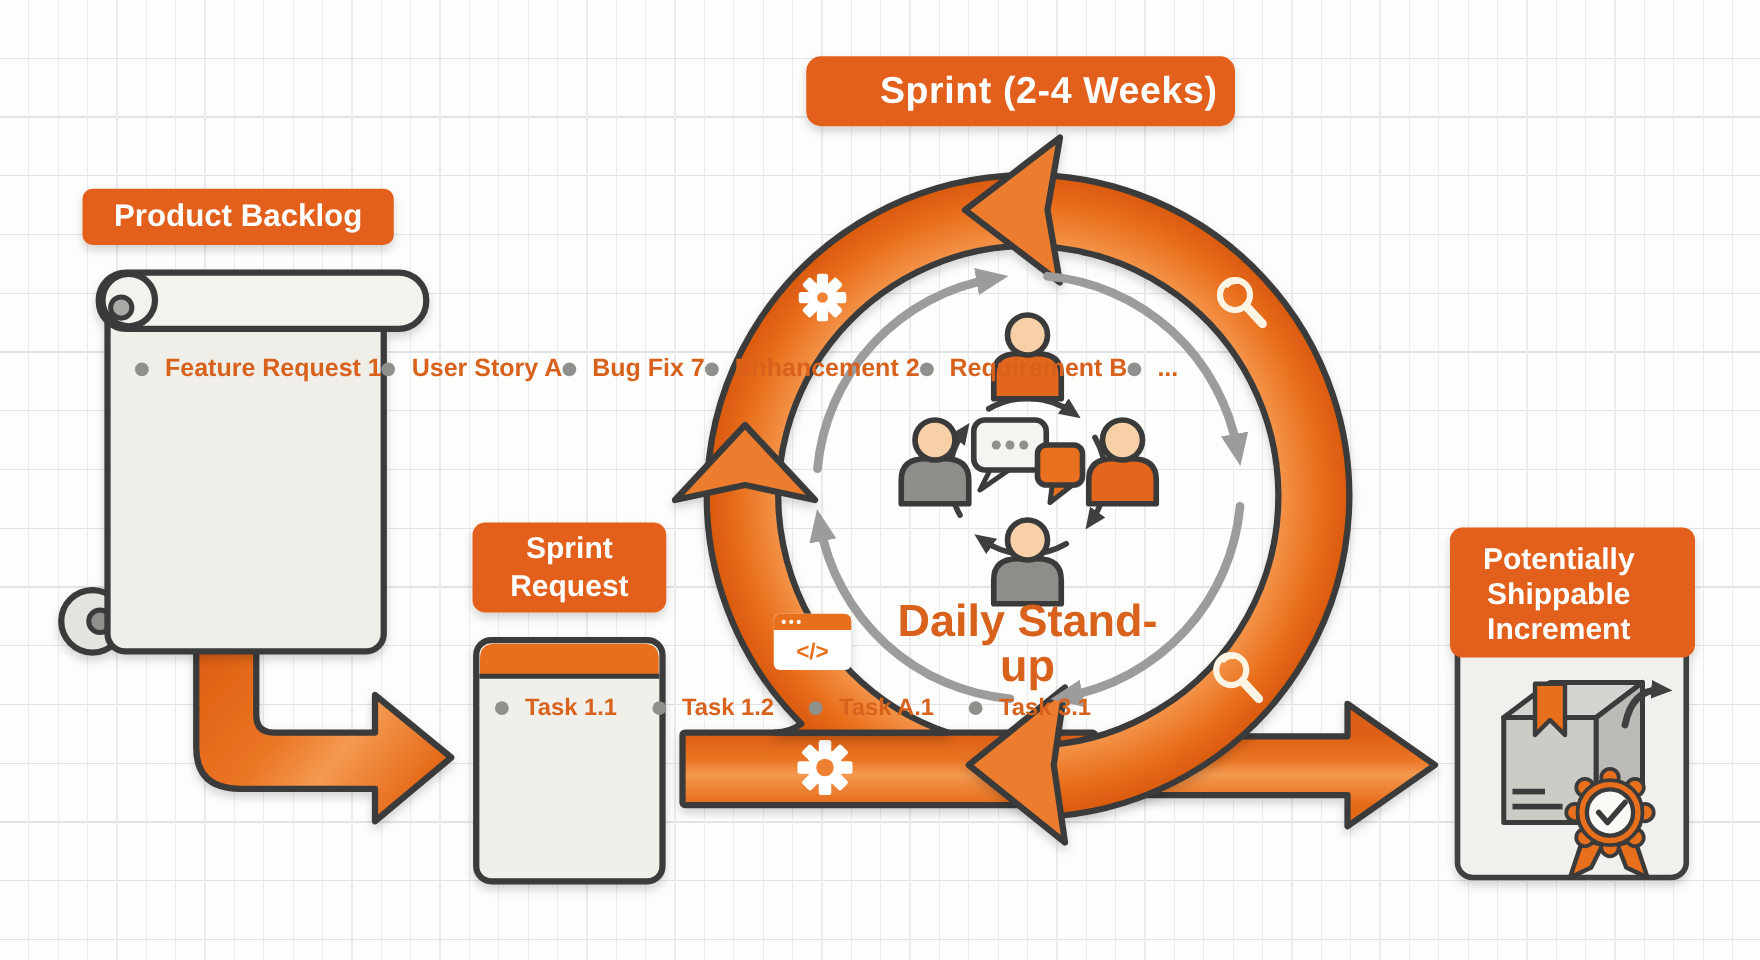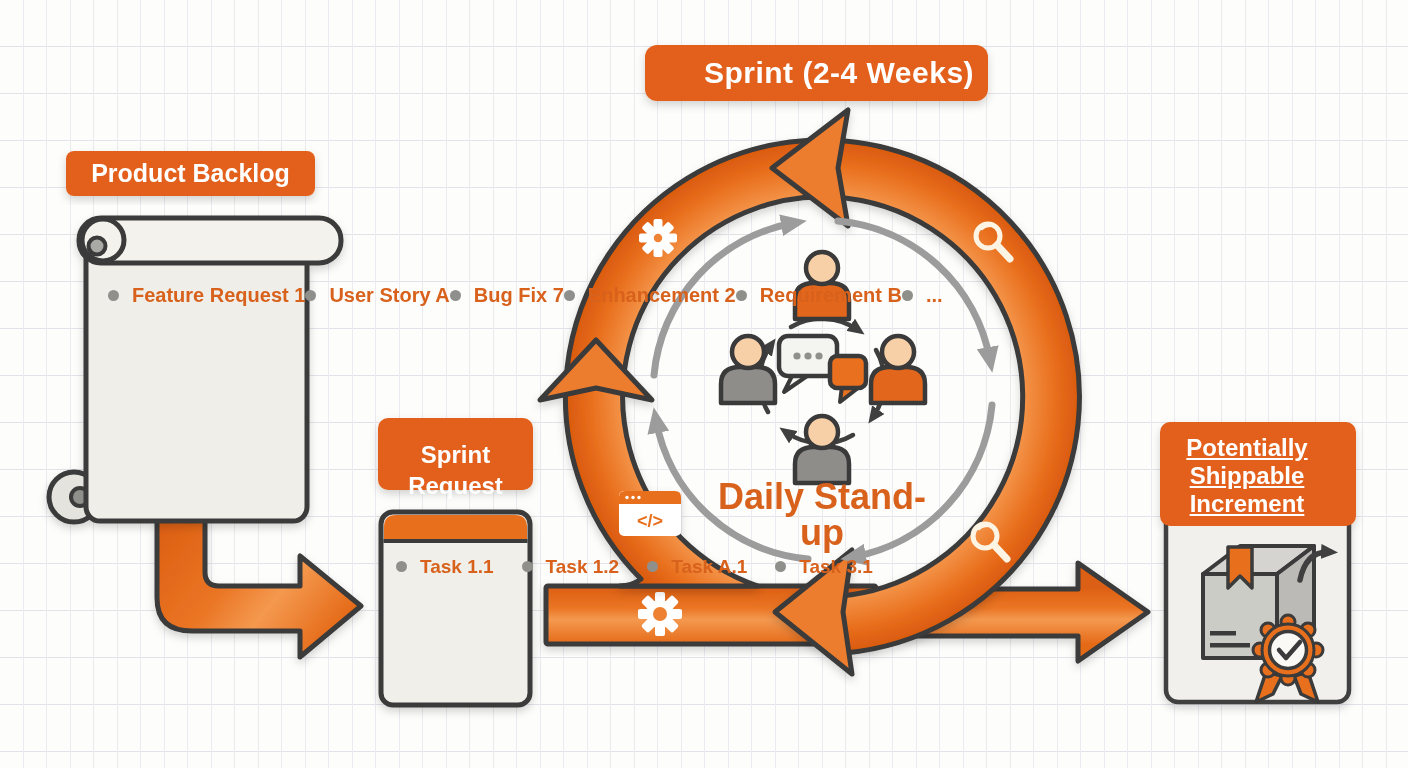--- a/index.html
+++ b/index.html
@@ -9,22 +9,22 @@
     background:
       repeating-linear-gradient(to right, transparent 0 22.5px, #eaeaef 22.5px 23.5px),
       repeating-linear-gradient(to bottom, transparent 0 46px, #e2e2e9 46px 47px),
       #fdfdfc;
   }
   .stage svg{position:absolute;left:0;top:0;}
   .txt{position:absolute;font-weight:bold;line-height:1;}
   .banner-text{color:#ffffff;text-align:center;}
   .t-sprint-banner{left:645px;top:45px;width:388px;height:56px;font-size:30px;line-height:56px;letter-spacing:.5px;}
   .t-product-banner{left:66px;top:151px;width:249px;height:45px;font-size:25px;line-height:45px;}
-  .t-sb-banner{left:378px;top:434px;width:155px;height:72px;font-size:24px;line-height:31px;padding-top:5px;box-sizing:border-box;}
-  .t-increment{left:1160px;top:434px;width:174px;font-size:24px;line-height:28px;text-decoration:underline;}
+  .t-sb-banner{left:378px;top:418px;width:155px;height:72px;font-size:24px;line-height:31px;padding-top:5px;box-sizing:border-box;}
+  .t-increment{left:1160px;top:434px;width:174px;font-size:24px;line-height:28px;}
   .t-daily{left:702px;top:479px;width:240px;font-size:36px;color:#d8611c;text-align:center;}
   .list{position:absolute;display:flex;flex-direction:row;}
   .backlog-list{left:108px;top:278px;width:210px;}
   .backlog-list .row{height:34.5px;}
   .task-list{left:396px;top:551px;width:130px;gap:28px;}
   .task-list .row{height:31px;}
   .row{display:flex;align-items:center;}
   .bullet{width:11px;height:11px;border-radius:50%;background:#8f8f8c;margin-right:13px;flex:0 0 auto;}
   .item-label{font-weight:bold;font-size:20px;color:#d8611c;white-space:nowrap;}
   .task-list .item-label{font-size:19px;}

